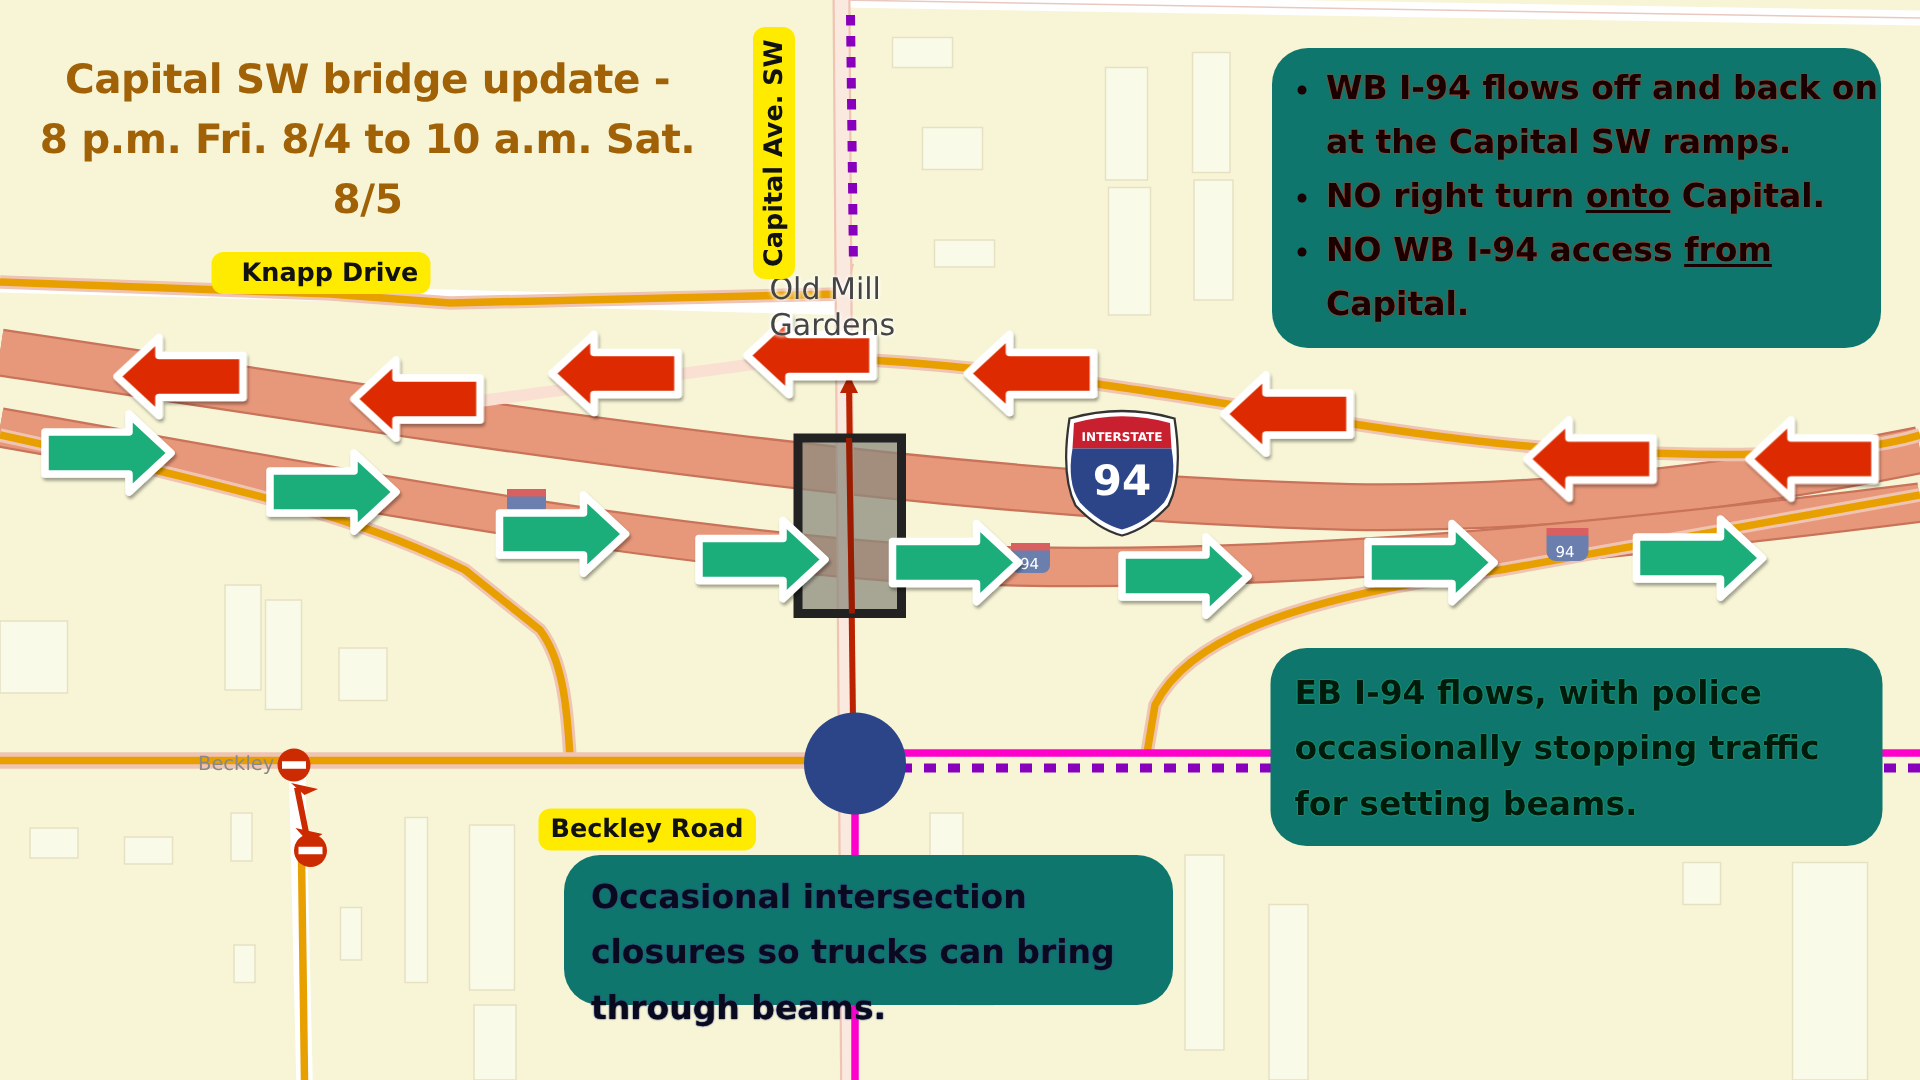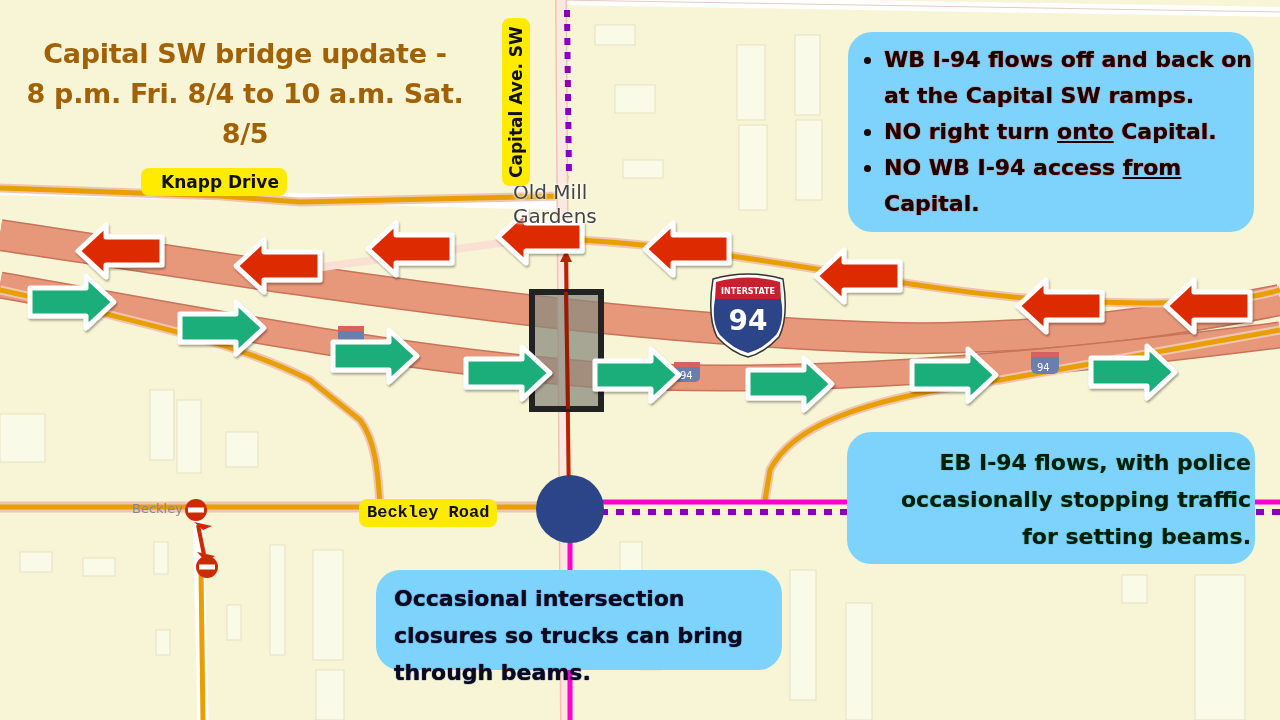--- a/index.html
+++ b/index.html
@@ -1,25 +1,25 @@
 <!DOCTYPE html>
 <html><head>
 <meta charset="utf-8">
 <style>
   html, body { margin:0; padding:0; }
   body { width:1280px; height:720px; overflow:hidden; background:#f7f5d6; position:relative; font-family:"DejaVu Sans", sans-serif; }
   #map { position:absolute; left:0; top:0; width:1280px; height:720px; }
   .title { position:absolute; left:0; top:34px; width:490px; text-align:center; font-weight:bold; font-size:27px; line-height:40px; color:#a16207; text-shadow:0 0 3px #f7f5d6, 0 0 6px #f7f5d6; letter-spacing:-0.3px; }
   .label-yellow { position:absolute; background:#ffeb00; border-radius:8px; font-weight:bold; font-size:17px; color:#111; padding:3px 8px; line-height:22px; white-space:nowrap; }
   .label-vert { transform:rotate(-90deg); transform-origin:left top; }
-  .box { position:absolute; background:#7dd3fc; border-radius:24px; font-weight:bold; }
+  .box { position:absolute; background:#0f766e; border-radius:24px; font-weight:bold; }
   .box-wb { left:848px; top:32px; width:406px; height:200px; color:#1a0000; font-size:22px; line-height:36px; }
   .box-wb ul { margin:10px 0 0 0; padding-left:36px; }
   .box-wb li { text-shadow:0 0 1px #d33a1a, 0 0 1px #d33a1a; }
-  .box-eb { left:847px; top:432px; width:408px; height:132px; color:#001a0c; font-size:22px; line-height:37px; padding:12px 4px 0 16px; box-sizing:border-box; text-shadow:0 0 1px #2bb07a, 0 0 1px #2bb07a;text-align:right; }
+  .box-eb { left:847px; top:432px; width:408px; height:132px; color:#001a0c; font-size:22px; line-height:37px; padding:12px 4px 0 16px; box-sizing:border-box; text-shadow:0 0 1px #2bb07a, 0 0 1px #2bb07a; }
   .box-int { left:376px; top:570px; width:406px; height:100px; color:#0a0a1e; font-size:22px; line-height:37px; padding:10px 0 0 18px; box-sizing:border-box; text-shadow:0 0 1px #3a4a8a, 0 0 1px #3a4a8a; }
   .u { text-decoration:underline; }
   .poi { position:absolute; font-size:20px; color:#444; line-height:24px; text-shadow:0 0 3px #fff, 0 0 3px #fff; }
 </style>
 </head>
 <body>
 
 <svg id="map" viewBox="0 0 1280 720" xmlns="http://www.w3.org/2000/svg">
   <defs>
     <filter id="sh" x="-20%" y="-20%" width="140%" height="140%">
@@ -164,21 +164,21 @@
   <div>8 p.m. Fri. 8/4 to 10 a.m. Sat. 8/5</div>
 </div>
 
 <div class="poi" style="left:513px;top:180px;">
   <div>Old Mill</div>
   <div>Gardens</div>
 </div>
 
 <div class="label-yellow label-vert" style="left:502px;top:186px;">Capital Ave. SW</div>
 <div class="label-yellow" style="left:141px;top:168px;padding-left:20px;">Knapp Drive</div>
-<div class="label-yellow" style="left:359px;top:499px;font-family:Liberation Mono, monospace;">Beckley Road</div>
+<div class="label-yellow" style="left:359px;top:539px;">Beckley Road</div>
 
 <div class="box box-wb">
   <ul>
     <li>WB I-94 flows off and back on at the Capital SW ramps.</li>
     <li><span>NO right turn </span><span class="u">onto</span><span> Capital.</span></li>
     <li><span>NO WB I-94 access </span><span class="u">from</span><span> Capital.</span></li>
   </ul>
 </div>
 
 <div class="box box-eb">EB I-94 flows, with police occasionally stopping traffic for setting beams.</div>

